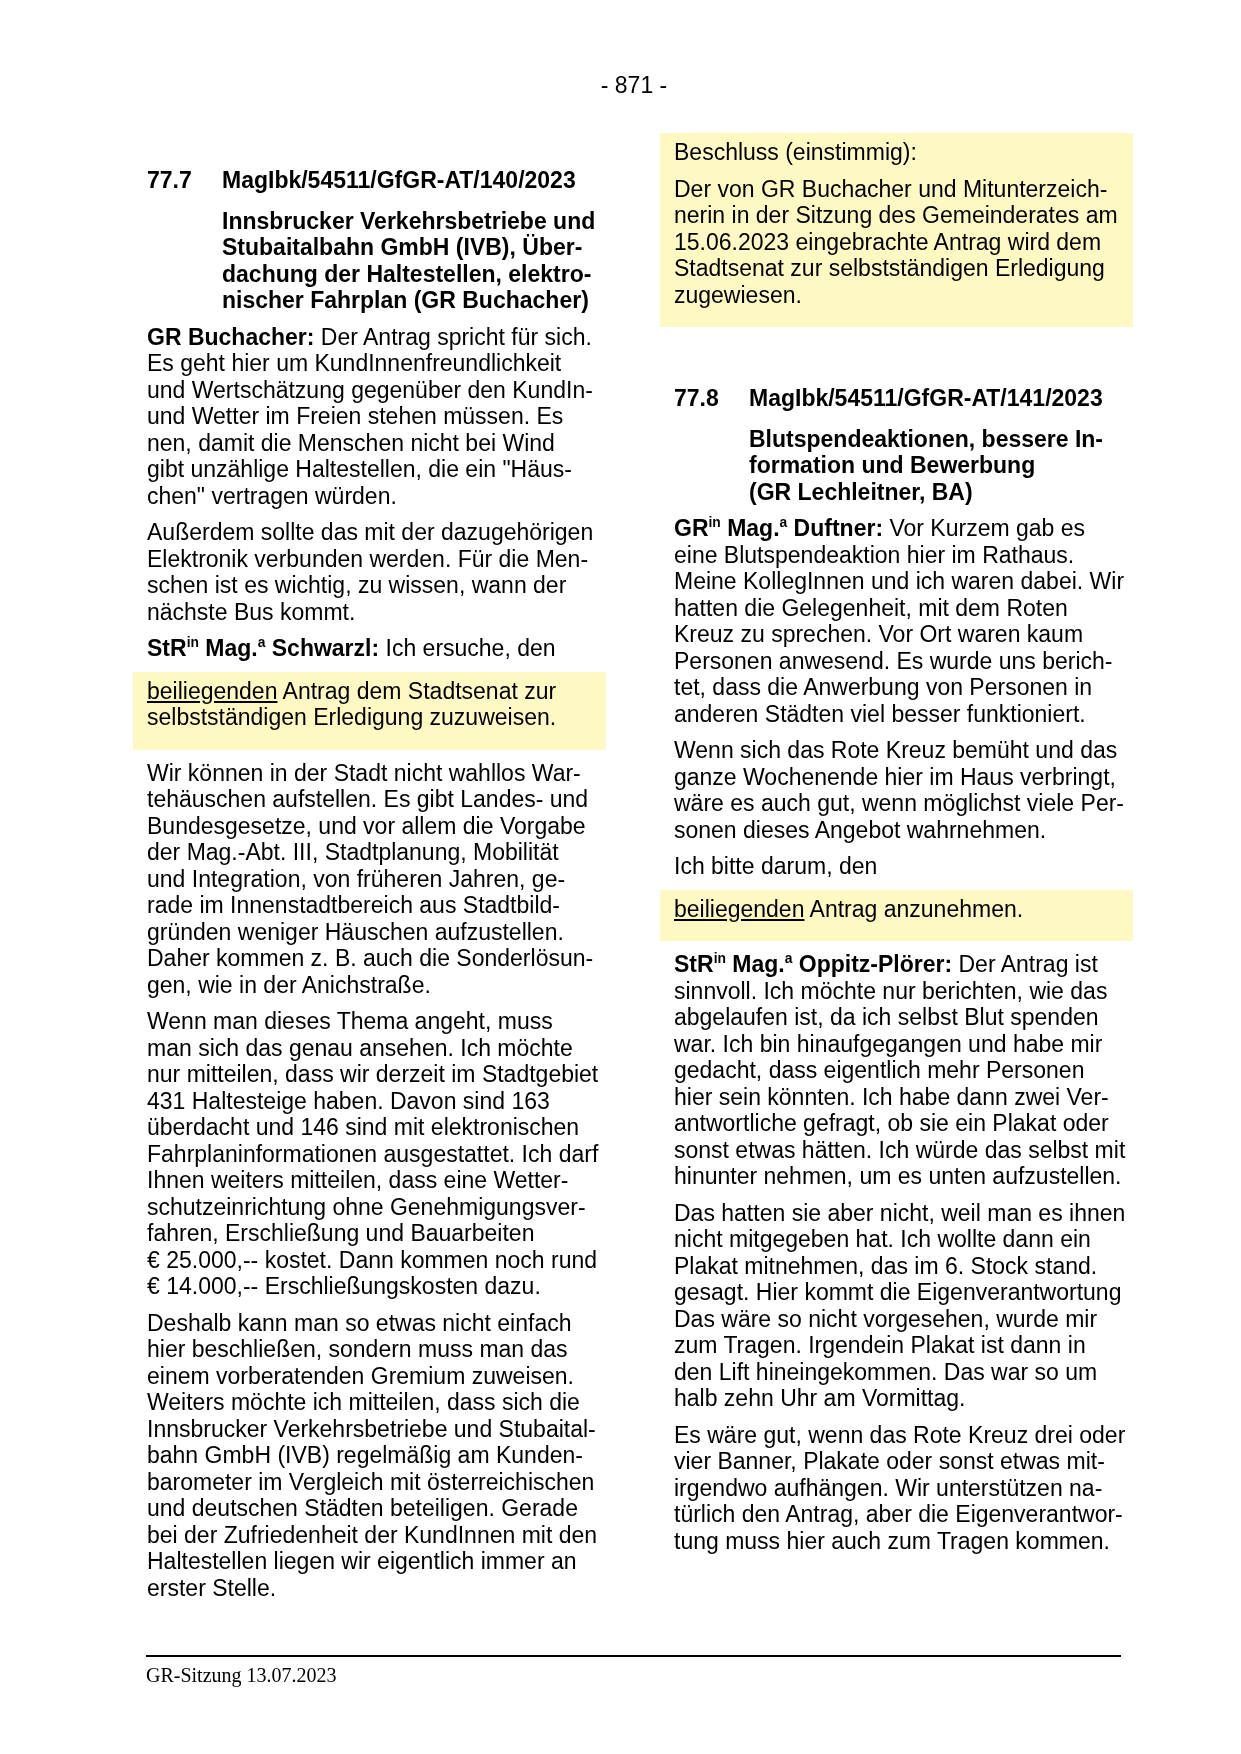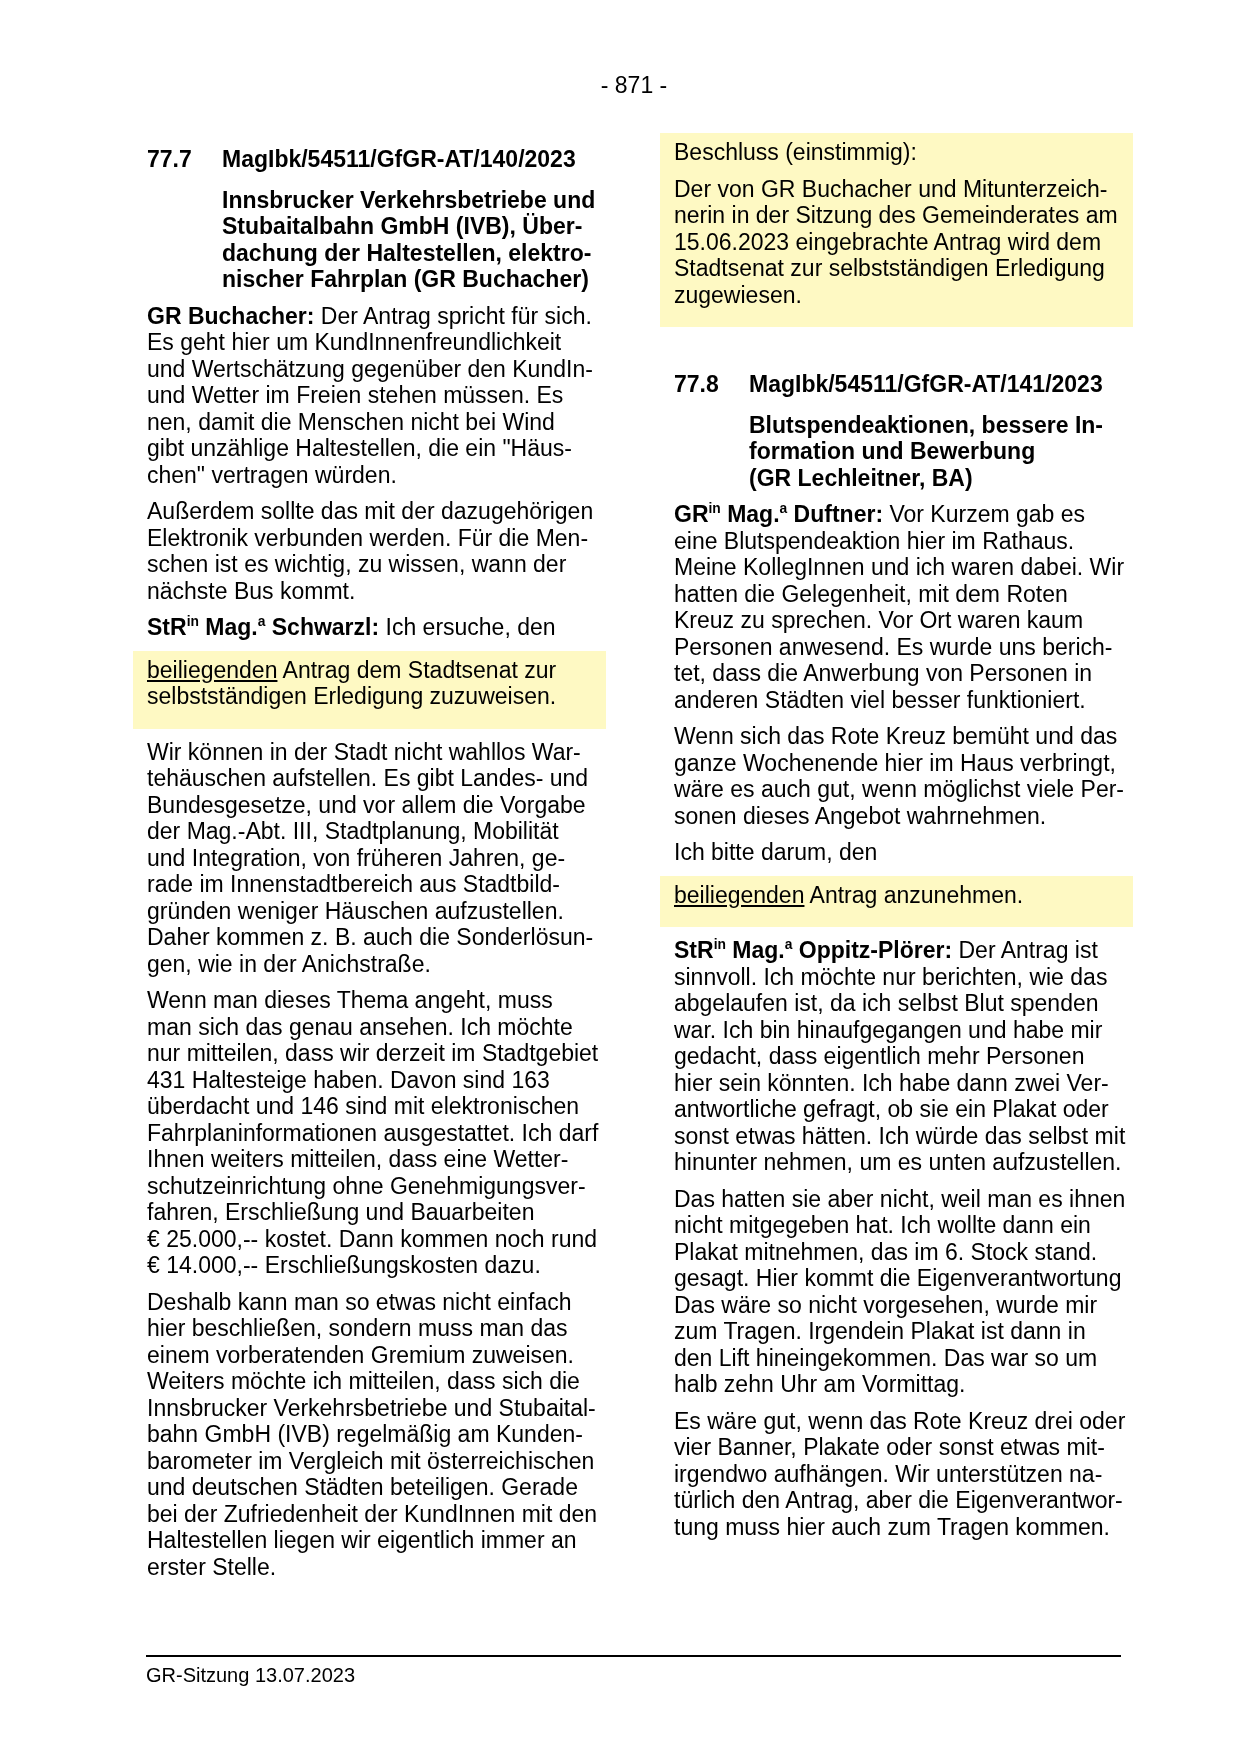--- a/index.html
+++ b/index.html
@@ -24,36 +24,36 @@
   .block{margin:0 0 10px 0;}
   .line{white-space:nowrap;}
   .b{font-weight:bold;}
   .u{text-decoration:underline;}
   .sup{vertical-align:super;font-size:60%;line-height:0;margin-top:27px;}
   .item-heading{
     position:relative;
     padding-left:75px;
     font-weight:bold;
   }
-  .item-heading:first-child{margin-top:13px;}
-  .item-heading:not(:first-child){margin-top:44px;}
+  .item-heading:first-child{margin-top:34px;}
+  .item-heading:not(:first-child){margin-top:58px;}
   .item-num{position:absolute;left:0;top:0;}
   .item-code{margin-bottom:14px;}
   .highlight{
     background:#fef9c3;
     margin-left:-14px;margin-right:-14px;
     padding:6px 14px 19px 14px;
   }
   .hl-para{margin-bottom:10px;}
   .hl-para:last-child{margin-bottom:0;}
   .footer{
     position:absolute;left:146px;top:1655px;width:975px;
     border-top:2px solid #000;
     padding-top:6px;
-    font-size:20px;line-height:24px;
+    font-size:20px;line-height:24px;font-family:Liberation Serif, serif;
   }
 </style>
 </head>
 <body>
 
 <div class="page">
   <div class="page-number">- 871 -</div>
 
   <div class="columns">
     <div class="col" id="col-left">

